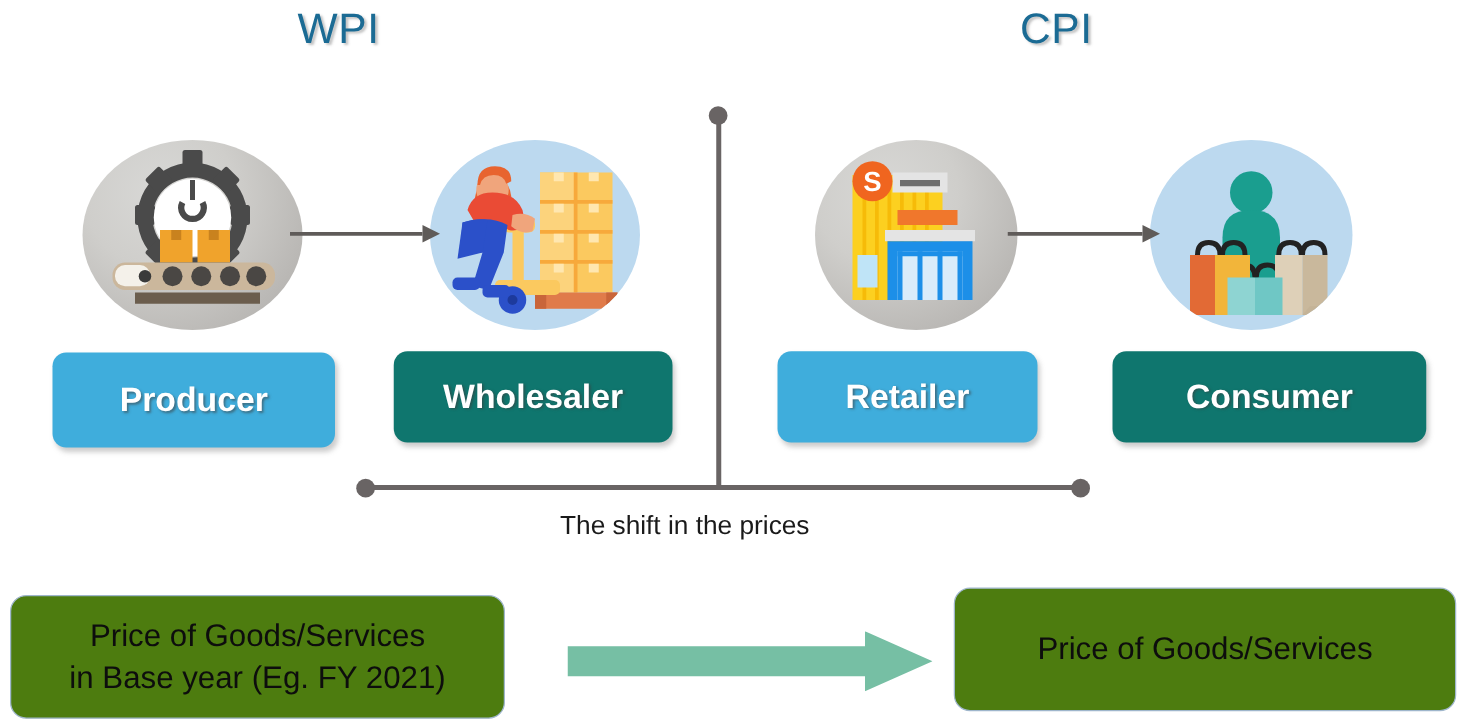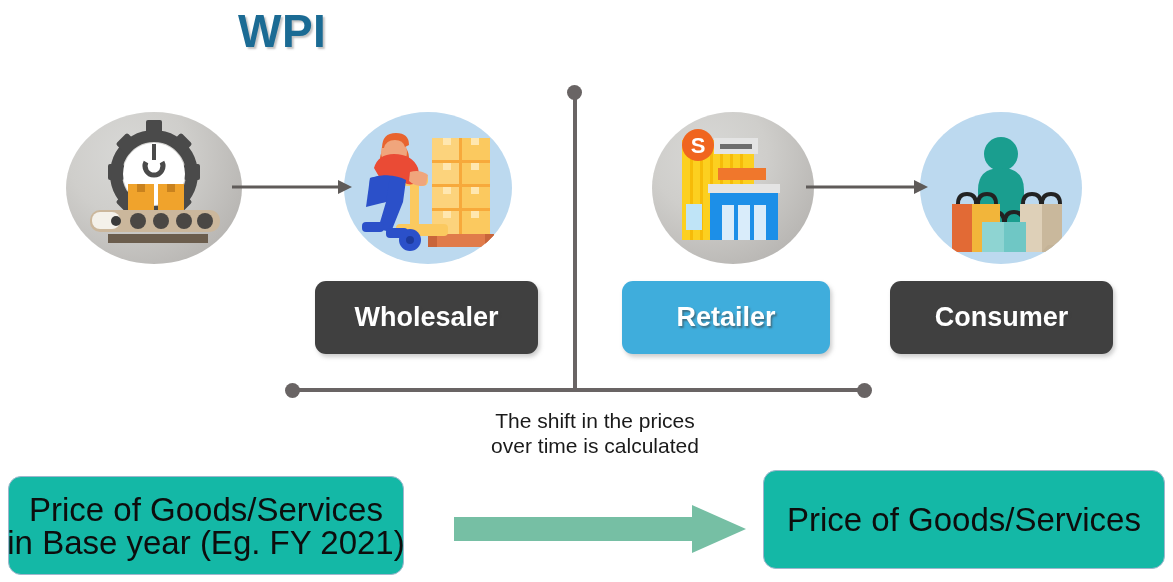--- a/index.html
+++ b/index.html
@@ -15,22 +15,22 @@
     width: 1173px;
     height: 582px;
     background: #ffffff;
     overflow: hidden;
   }
 
   
   .section-title {
     position: absolute;
     font-family: "Liberation Sans", sans-serif;
-    font-weight: bold;
-    font-size: 46px;
+    font-weight: normal;
+    font-size: 34px;
     color: #1B6B94;
     letter-spacing: 0.5px;
     text-shadow: 2px 2px 2px rgba(120,120,120,0.45);
     white-space: nowrap;
   }
   #title-wpi { left: 238px; top: 4px; }
   #title-cpi { left: 816px; top: 4px; }
 
   
   .axis-line-h {
@@ -96,52 +96,51 @@
     justify-content: center;
     color: #ffffff;
     font-family: "Liberation Sans", sans-serif;
     font-weight: bold;
     font-size: 27px;
     text-shadow: 1.5px 1.5px 2px rgba(60,60,60,0.55);
     box-shadow: 2px 3px 4px rgba(110,110,110,0.35);
     box-sizing: border-box;
   }
   .chip-blue { background: #3FADDC; }
-  .chip-gray { background: #404040; }
+  .chip-gray { background: #0f766e; }
   #chip-producer   { left: 42px;  top: 282px; width: 226px; height: 76px; }
   #chip-wholesaler { left: 315px; top: 281px; width: 223px; height: 73px; }
   #chip-retailer   { left: 622px; top: 281px; width: 208px; height: 73px; }
-  #chip-consumer   { left: 890px; top: 281px; width: 223px; height: 73px; }
+  #chip-consumer   { left: 890px; top: 281px; width: 251px; height: 73px; }
 
   
   #center-caption {
     position: absolute;
     left: 448px;
     top: 408px;
     width: 294px;
-    text-align: center;
     font-family: "Liberation Sans", sans-serif;
     font-size: 21px;
     line-height: 25px;
     color: #1a1a1a;
   }
   #center-caption div { white-space: nowrap; }
 
   
   .price-box {
     position: absolute;
     border: 1.5px solid #9FB6CC;
     border-radius: 13px;
-    background: #14b8a6;
+    background: #4d7c0f;
     display: flex;
     flex-direction: column;
     align-items: center;
     justify-content: center;
     font-family: "Liberation Sans", sans-serif;
-    font-size: 33px;
+    font-size: 25px;
     line-height: 33px;
     color: #0d0d0d;
     box-sizing: border-box;
   }
   .price-box div { white-space: nowrap; }
   #price-box-base    { left: 8px;   top: 476px; width: 396px; height: 99px; }
   #price-box-current { left: 763px; top: 470px; width: 402px; height: 99px; }
 
   
   #shift-arrow {
@@ -151,20 +150,21 @@
     width: 292px;
     height: 48px;
   }
 </style>
 </head>
 <body>
 
 <div id="canvas">
 
   <div class="section-title" id="title-wpi">WPI</div>
+  <div class="section-title" id="title-cpi">CPI</div>
 
   <div class="axis-line-v"></div>
   <div class="axis-line-h"></div>
   <div class="axis-dot" id="dot-top"></div>
   <div class="axis-dot" id="dot-left"></div>
   <div class="axis-dot" id="dot-right"></div>
 
   <div class="icon-circle circle-gray" id="icon-producer">
     <svg class="icon-svg" viewBox="0 0 176 152">
 
@@ -320,33 +320,35 @@
       <polygon points="106,4 120,11 106,18" fill="#5f5b59"></polygon>
     </svg>
   </div>
   <div class="connector" id="connector-2">
     <svg width="122" height="22" viewBox="0 0 122 22">
       <line x1="0" y1="11" x2="108" y2="11" stroke="#5f5b59" stroke-width="3"></line>
       <polygon points="108,4 122,11 108,18" fill="#5f5b59"></polygon>
     </svg>
   </div>
 
+  <div class="role-chip chip-blue" id="chip-producer">
+    <span>Producer</span>
+  </div>
   <div class="role-chip chip-gray" id="chip-wholesaler">
     <span>Wholesaler</span>
   </div>
   <div class="role-chip chip-blue" id="chip-retailer">
     <span>Retailer</span>
   </div>
   <div class="role-chip chip-gray" id="chip-consumer">
     <span>Consumer</span>
   </div>
 
   <div id="center-caption">
     <div>The shift in the prices</div>
-    <div>over time is calculated</div>
   </div>
 
   <div class="price-box" id="price-box-base">
     <div>Price of Goods/Services</div>
     <div>in Base year (Eg. FY 2021)</div>
   </div>
   <div class="price-box" id="price-box-current">
     <div>Price of Goods/Services</div>
   </div>
 

